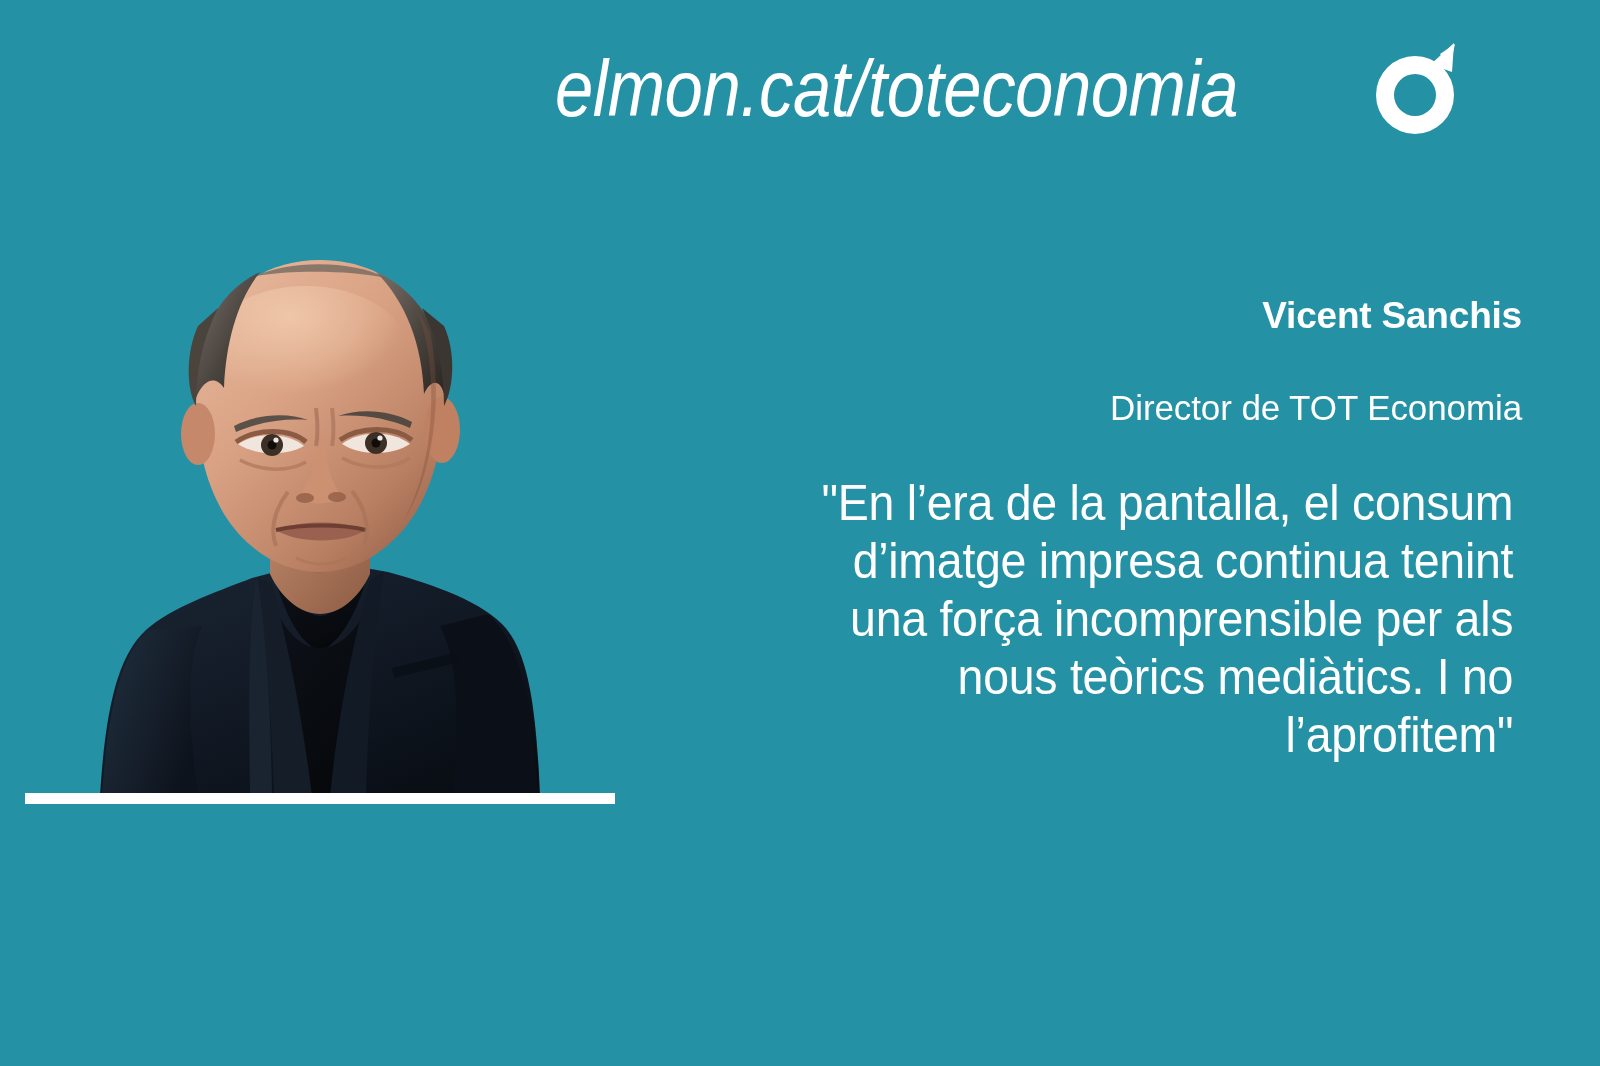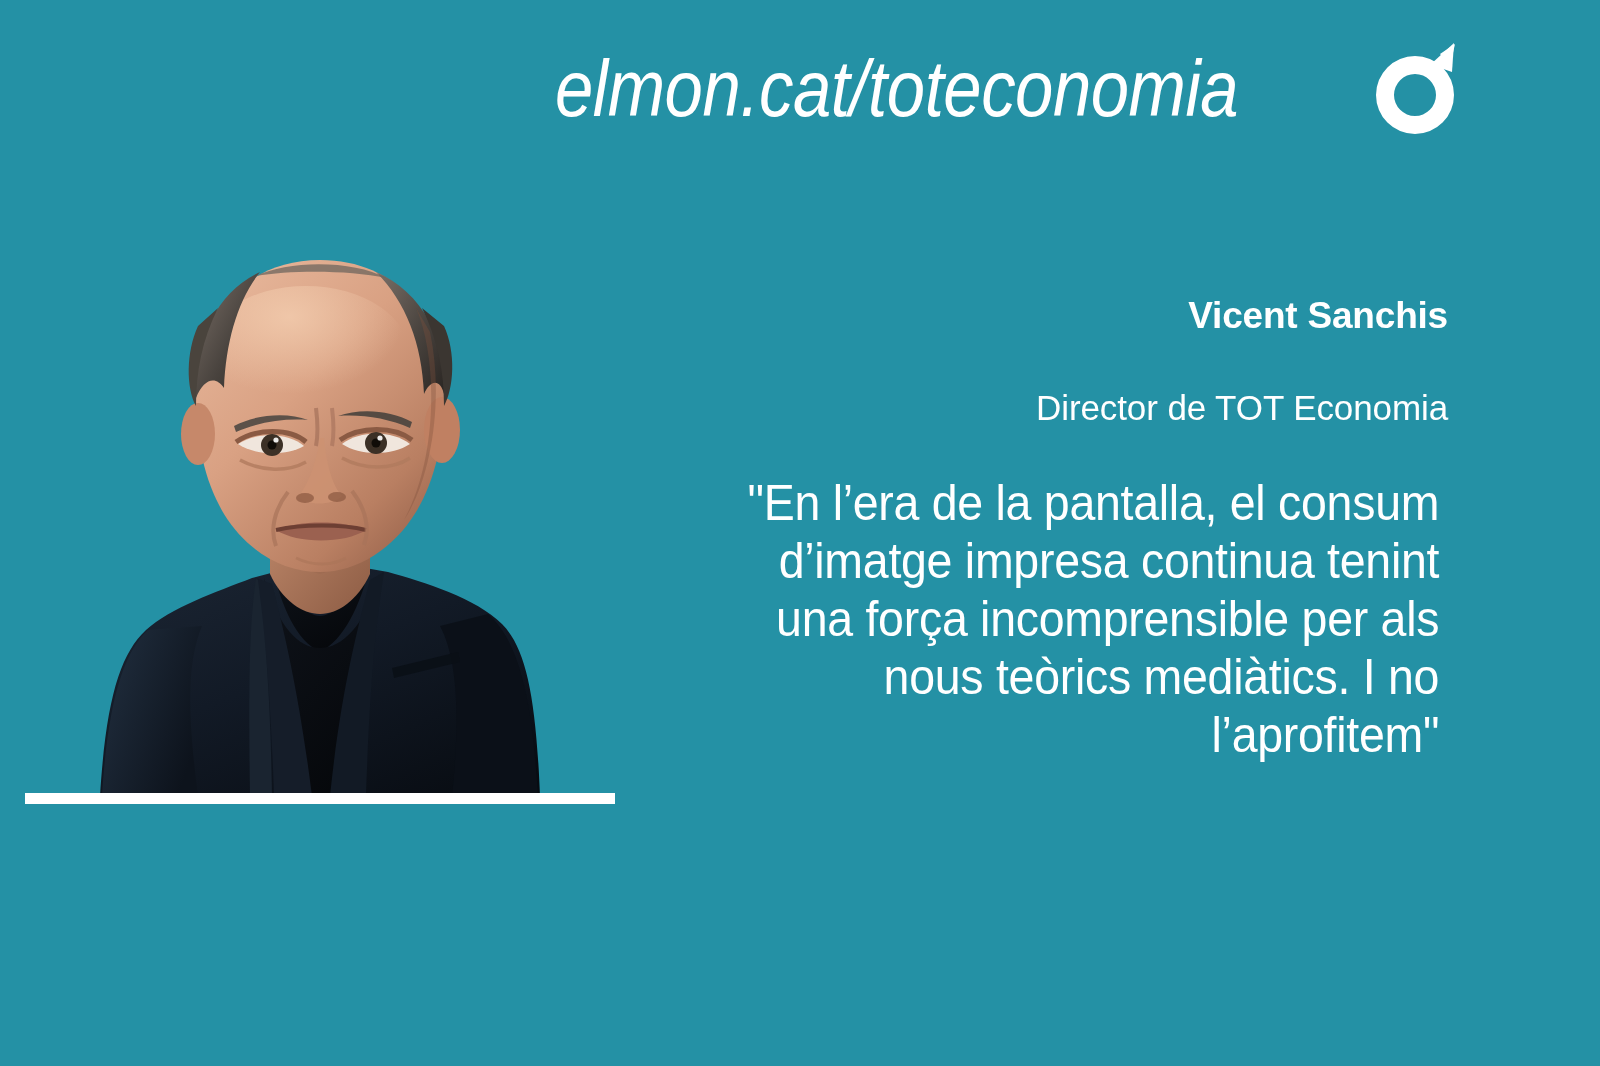--- a/index.html
+++ b/index.html
@@ -62,21 +62,21 @@
     left: 25px;
     top: 793px;
     width: 590px;
     height: 11px;
     background: #ffffff;
   }
 
   
   .text-col {
     position: absolute;
-    left: 658px;
+    left: 732px;
     top: 293px;
     width: 790px;
   }
 
   .person-name {
     color: #ffffff;
     font-weight: bold;
     font-size: 37px;
     line-height: 46px;
     letter-spacing: -0.2px;

